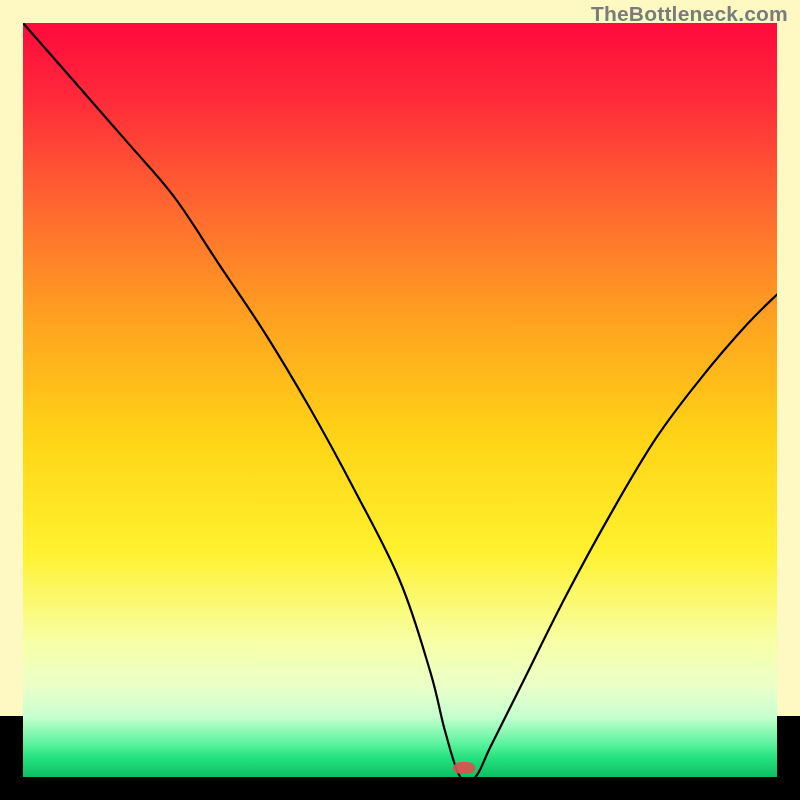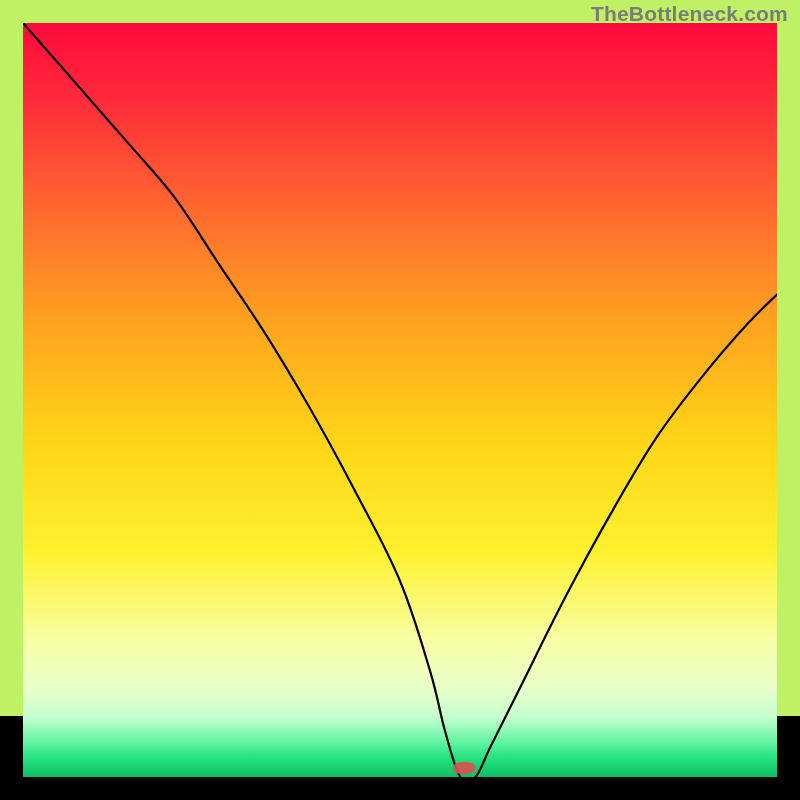--- a/index.html
+++ b/index.html
@@ -9,21 +9,21 @@
     height: 800px;
     background: #000;
     overflow: hidden;
   }
   .frame {
     position: absolute;
     left: 0;
     top: 0;
     width: 800px;
     height: 716px;
-    background: #bef264;
+    background: #fef9c3;
   }
   .plot {
     position: absolute;
     left: 23px;
     top: 23px;
     width: 754px;
     height: 754px;
     overflow: hidden;
   }
   .gradient {

